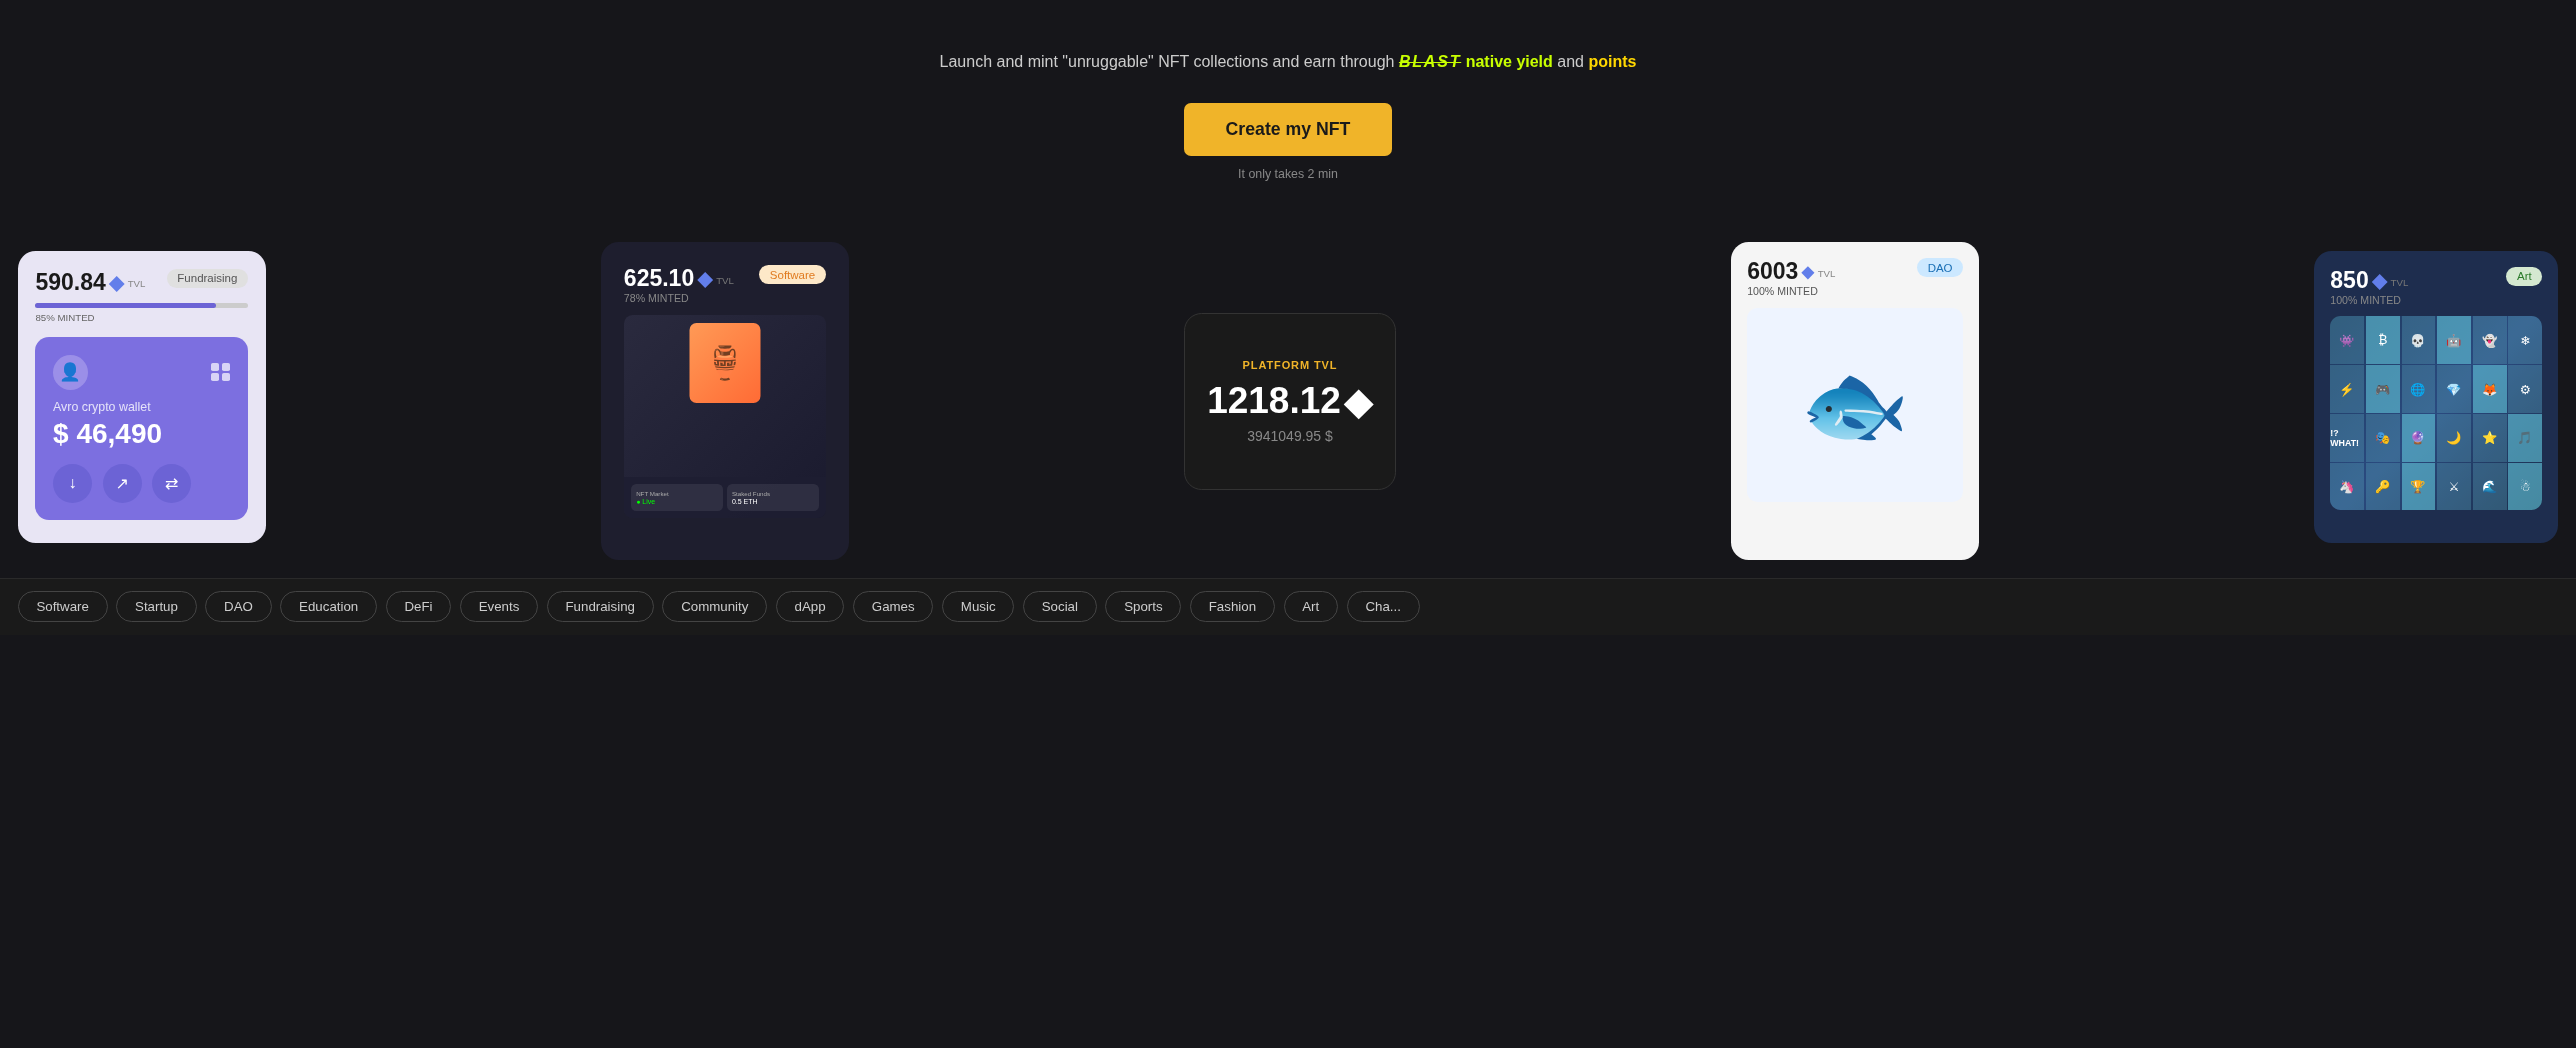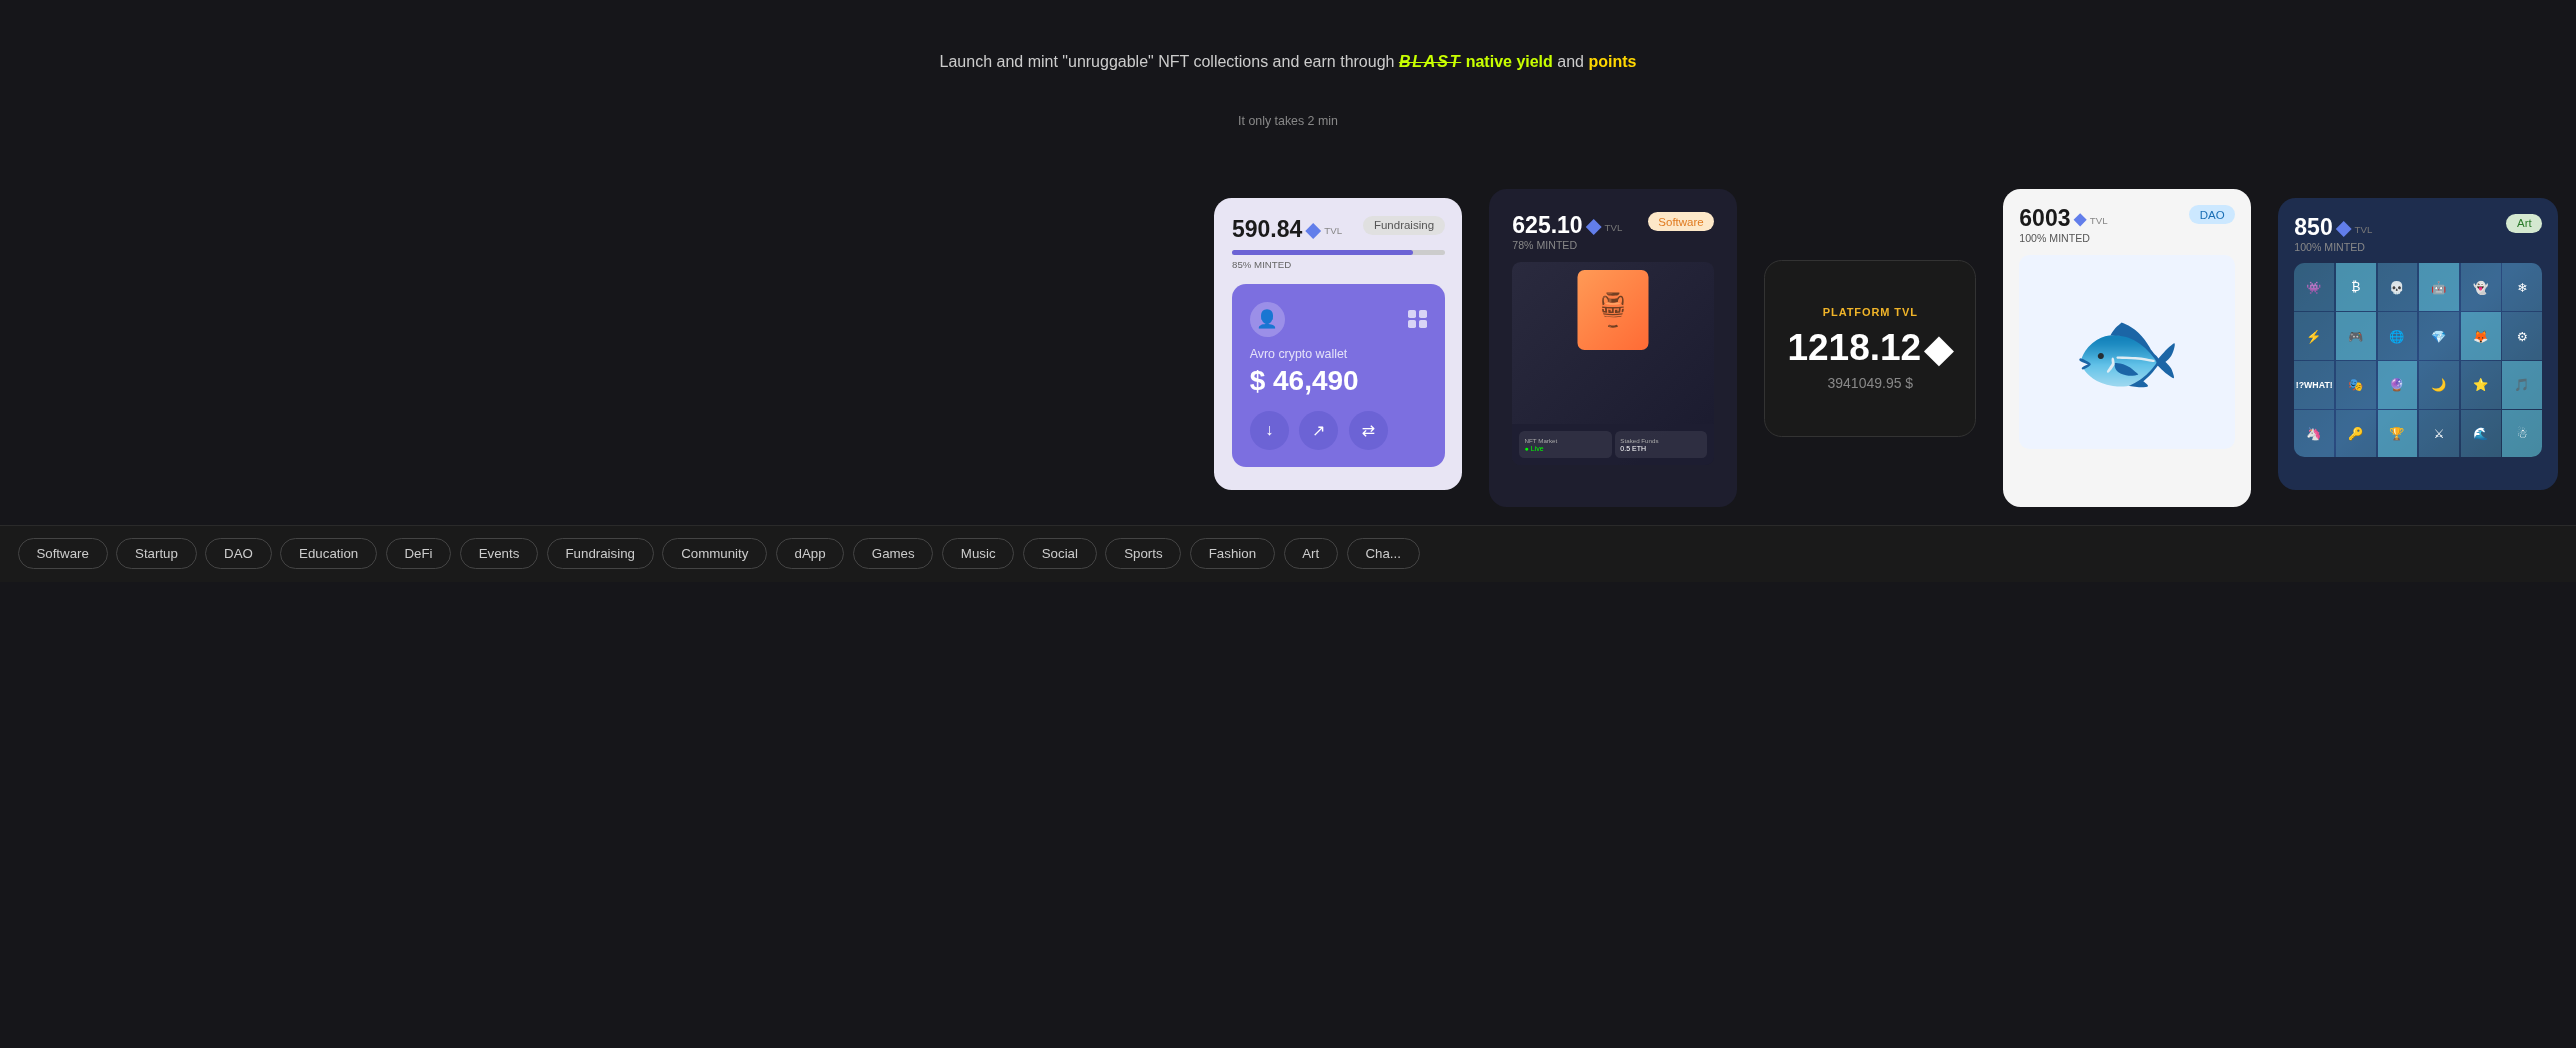--- a/index.html
+++ b/index.html
@@ -82,21 +82,21 @@
       font-size: 12.4px;
       color: #888;
     }
 
     .cards-container {
       display: flex;
       gap: 27px;
       padding: 0 17.7px 0;
       overflow: hidden;
       align-items: flex-start;
-      justify-content: flex-end;
+      justify-content: space-between;
       margin-top: 26.5px;
     }
 
     
     .card {
       border-radius: 17.7px;
       flex-shrink: 0;
       overflow: hidden;
       position: relative;
     }
@@ -361,21 +361,21 @@
       align-items: center;
       justify-content: center;
       background: #eef4ff;
       border-radius: 10.6px;
       margin-top: 10.6px;
       font-size: 88px;
     }
 
     
     .card-5 {
-      width: 280px;
+      width: 244px;
       background: #1e2d4e;
       color: #fff;
       padding: 16px;
       height: 292px;
       margin-top: 8.8px;
     }
 
     .art-pattern {
       width: 100%;
       height: 194px;
@@ -435,20 +435,21 @@
 
 <div class="hero">
   <p class="hero-subtitle">
     <span>Launch and mint "unruggable" NFT collections and earn through </span>
     <span class="blast">BLAST</span>
     <span class="yield"> native yield</span>
     <span> and </span>
     <span class="points">points</span>
   </p>
   <div class="hero-buttons">
+    <button class="btn-primary">Create my NFT</button>
   </div>
   <p class="hero-note">It only takes 2 min</p>
 </div>
 
 <div class="cards-container">
 
   <div class="card card-1">
     <div class="card-1-header">
       <div>
         <div class="card-tvl-num">

